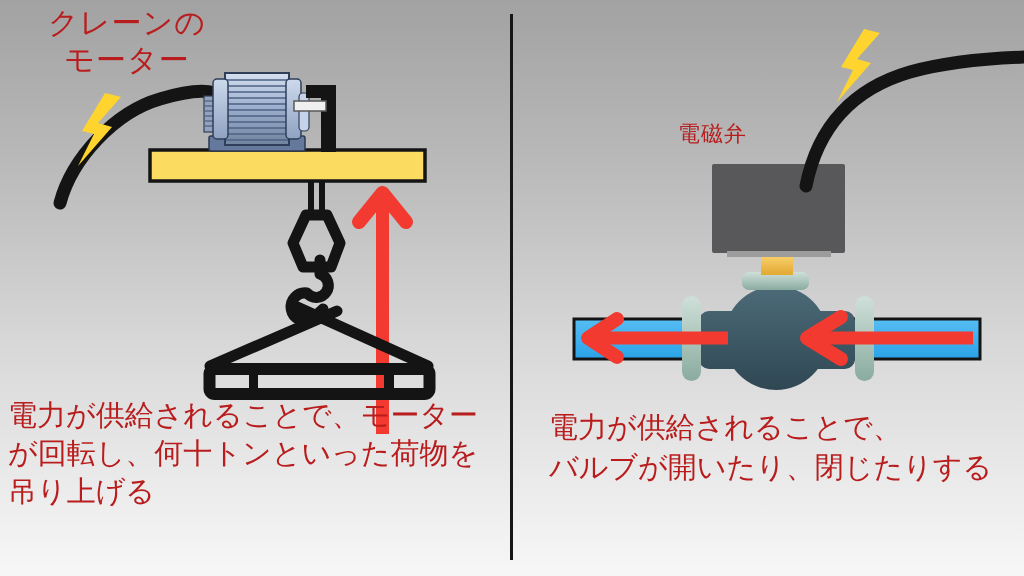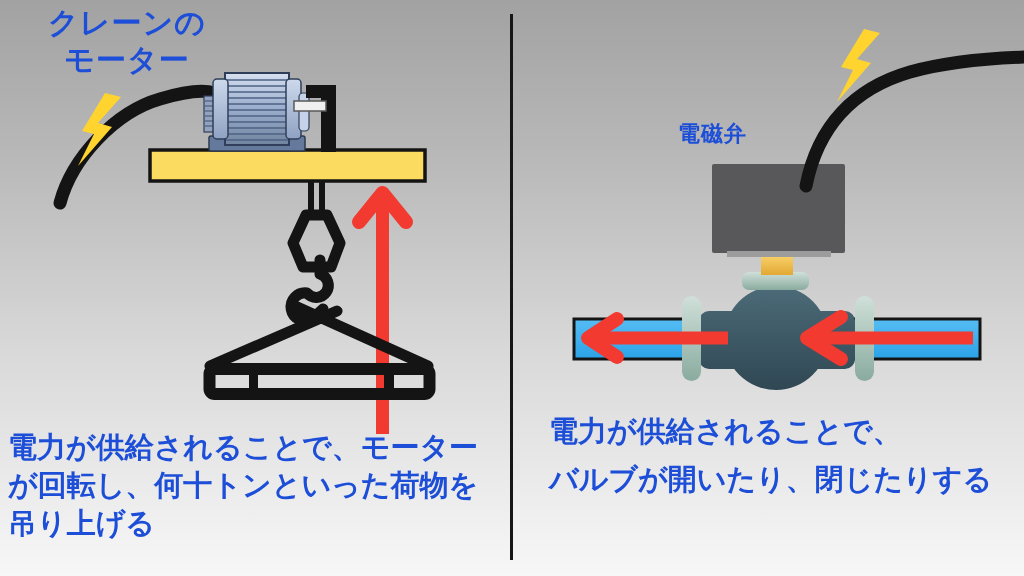--- a/index.html
+++ b/index.html
@@ -1,25 +1,25 @@
 <!DOCTYPE html>
 <html><head>
 <meta charset="utf-8">
 <style>
   html,body{margin:0;padding:0;}
   body{
     width:1024px;height:576px;position:relative;overflow:hidden;
     background:linear-gradient(180deg,#a2a2a2 0%,#b9b9b9 28%,#d8d8d8 60%,#f7f7f7 100%);
     font-family:"DejaVu Sans","Liberation Sans",sans-serif;
   }
-  .txt{position:absolute;color:#1d4ed8;font-weight:bold;white-space:pre-line;}
+  .txt{position:absolute;color:#b91c1c;font-weight:normal;white-space:pre-line;}
   #left-title{left:37px;top:4px;width:180px;text-align:center;font-size:30px;line-height:37px;letter-spacing:1px;}
   #right-title{left:678px;top:119px;font-size:22px;letter-spacing:1px;}
-  #left-caption{left:8px;top:428px;width:500px;font-size:29px;line-height:38px;}
-  #right-caption{left:549px;top:407px;width:470px;font-size:29px;line-height:48px;}
+  #left-caption{left:8px;top:396px;width:500px;font-size:29px;line-height:38px;}
+  #right-caption{left:549px;top:407px;width:470px;font-size:29px;line-height:40px;}
   #divider{position:absolute;left:510px;top:14px;width:3px;height:546px;background:#161616;}
   #diagram-svg{position:absolute;left:0;top:0;}
 </style>
 </head>
 <body>
 
 <svg id="diagram-svg" width="1024" height="576" viewBox="0 0 1024 576">
   <defs>
     <linearGradient id="motorGrad" x1="0" y1="0" x2="0" y2="1">
       <stop offset="0" stop-color="#d6e0ef"></stop>

